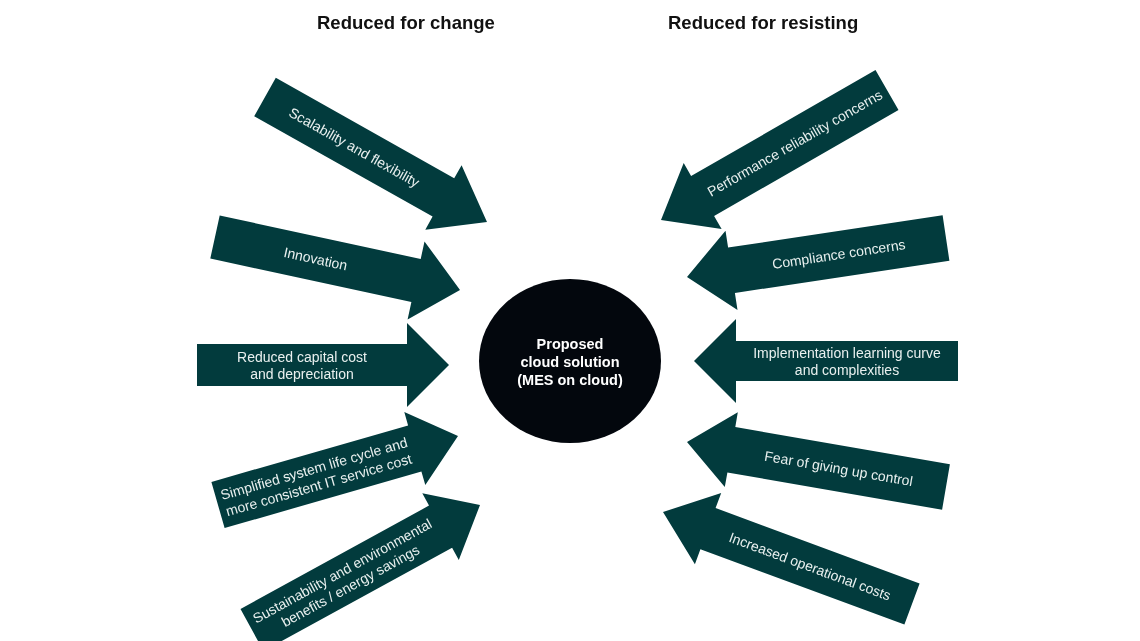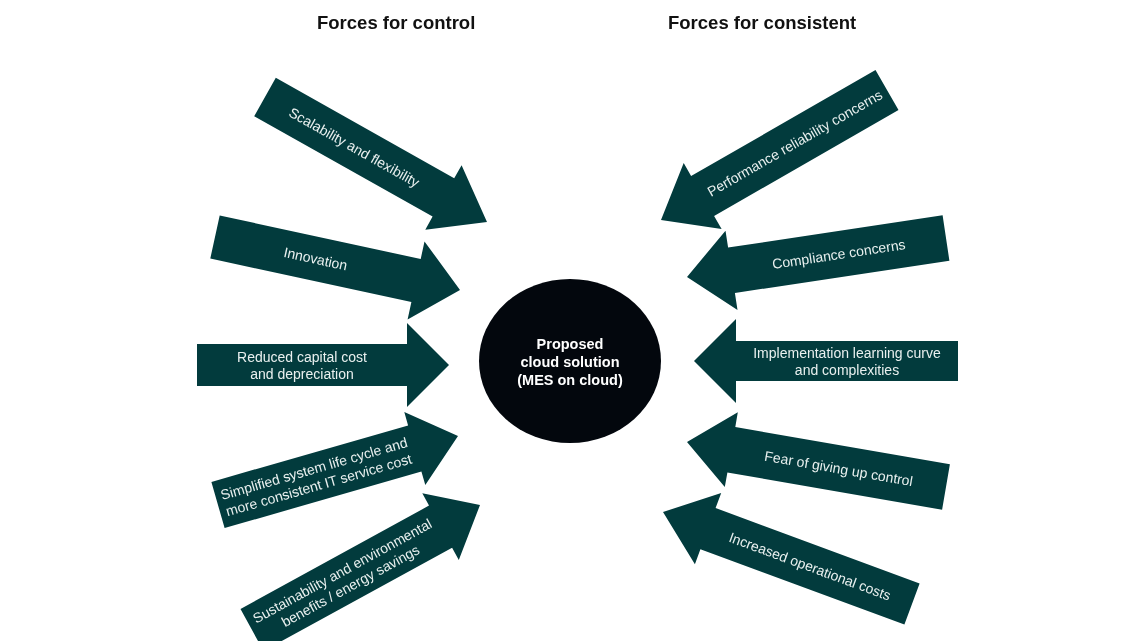--- a/index.html
+++ b/index.html
@@ -10,22 +10,22 @@
     #h-left { left: 317px; }
     #h-right { left: 668px; }
     svg#diagram { position: absolute; left: 0; top: 0; }
     .arrow-shape { fill: #023b3d; }
     .arrow-text { fill: #e9f0ef; font-family: "Liberation Sans", sans-serif; font-size: 14px; }
     .center-text { fill: #ffffff; font-family: "Liberation Sans", sans-serif; font-size: 14.5px; font-weight: bold; }
   </style>
 </head>
 <body>
 
-<div id="h-left" class="heading">Forces for control</div>
-<div id="h-right" class="heading">Forces for consistent</div>
+<div id="h-left" class="heading">Reduced for change</div>
+<div id="h-right" class="heading">Reduced for resisting</div>
 
 <svg id="diagram" width="1140" height="641" viewBox="0 0 1140 641">
   <g id="arrows-left">
       <g>
         <polygon points="254.2,116.2 432.6,216.6 425.3,229.7 487.0,222.0 461.6,165.2 454.2,178.3 275.8,77.8" class="arrow-shape" fill="#023b3d"></polygon>
         <g transform="translate(354.2,147.2) rotate(29.38)">
           <text class="arrow-text" x="0" y="5.0" text-anchor="middle">Scalability and flexibility</text>
         </g>
       </g>
       <g>

